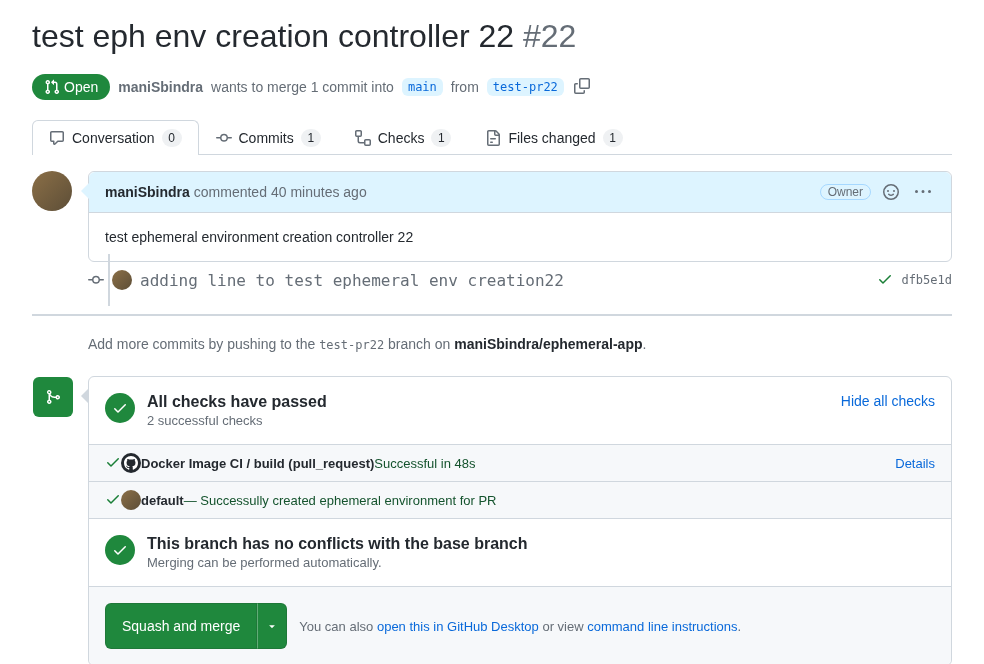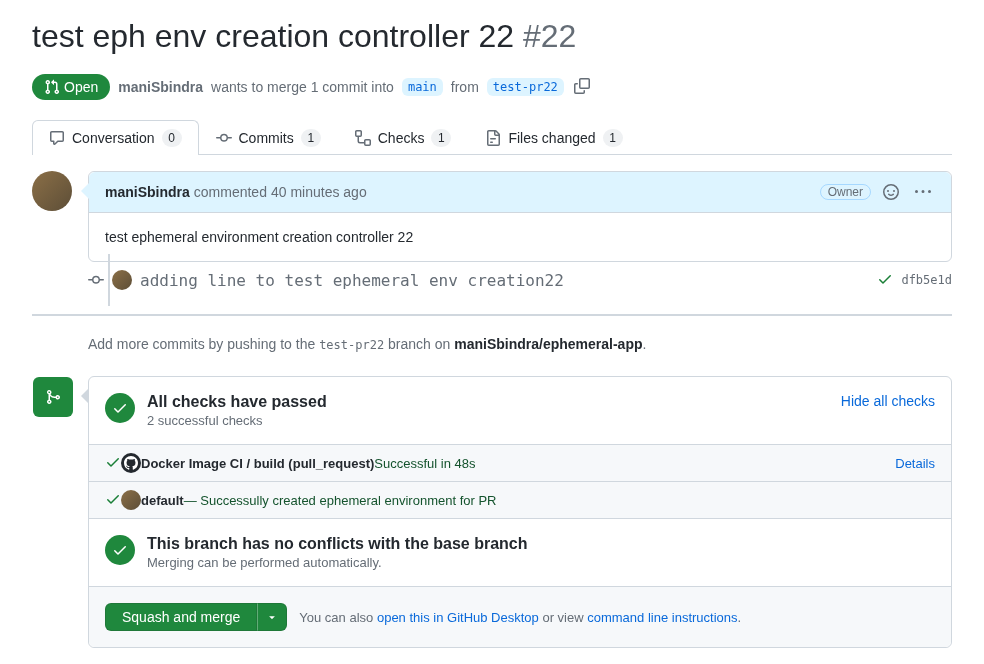--- a/index.html
+++ b/index.html
@@ -59,21 +59,21 @@
 .merge-row-link { color: #0969da; cursor: pointer; }
 .check-item { padding: 8px 16px; border-bottom: 1px solid #d0d7de; display: flex; align-items: center; font-size: 13px; background: #f6f8fa; }
 .check-item:last-of-type { border-bottom: 1px solid #d0d7de; }
 .check-name { font-weight: 600; }
 .check-status { color: #14532d; text-align: center; }
 .check-details { margin-left: auto; color: #0969da; cursor: pointer; }
 .gh-icon { width: 20px; height: 20px; border-radius: 50%; background: #24292f; display: inline-flex; align-items: center; justify-content: center; }
 .gh-icon svg { fill: #fff; width: 14px; height: 14px; }
 .merge-actions { padding: 16px; display: flex; align-items: center; gap: 12px; background: #f6f8fa; border-radius: 0 0 6px 6px; }
 .btn-group { display: inline-flex; }
-.btn-primary { background: #1f883d; color: #fff; border: 1px solid rgba(31,35,40,0.15); padding: 5px 16px; font-weight: 500; font-size: 14px; cursor: pointer; border-radius: 6px 0 0 6px; }
+.btn-primary { background: #1f883d; color: #fff; border: 1px solid rgba(31,35,40,0.15); padding: 14px 16px; font-weight: 500; font-size: 14px; cursor: pointer; border-radius: 6px 0 0 6px; }
 .btn-dropdown { background: #1f883d; color: #fff; border: 1px solid rgba(31,35,40,0.15); border-left: 1px solid rgba(255,255,255,0.3); padding: 5px 8px; cursor: pointer; border-radius: 0 6px 6px 0; display: flex; align-items: center; }
 .merge-help { font-size: 13px; color: #656d76; }
 .merge-help a { color: #0969da; cursor: pointer; text-decoration: none; }
 .checks-header { display: flex; justify-content: space-between; align-items: flex-start; }
 </style>
 </head>
 <body>
 
 <div class="container">
   <div class="pr-header">

